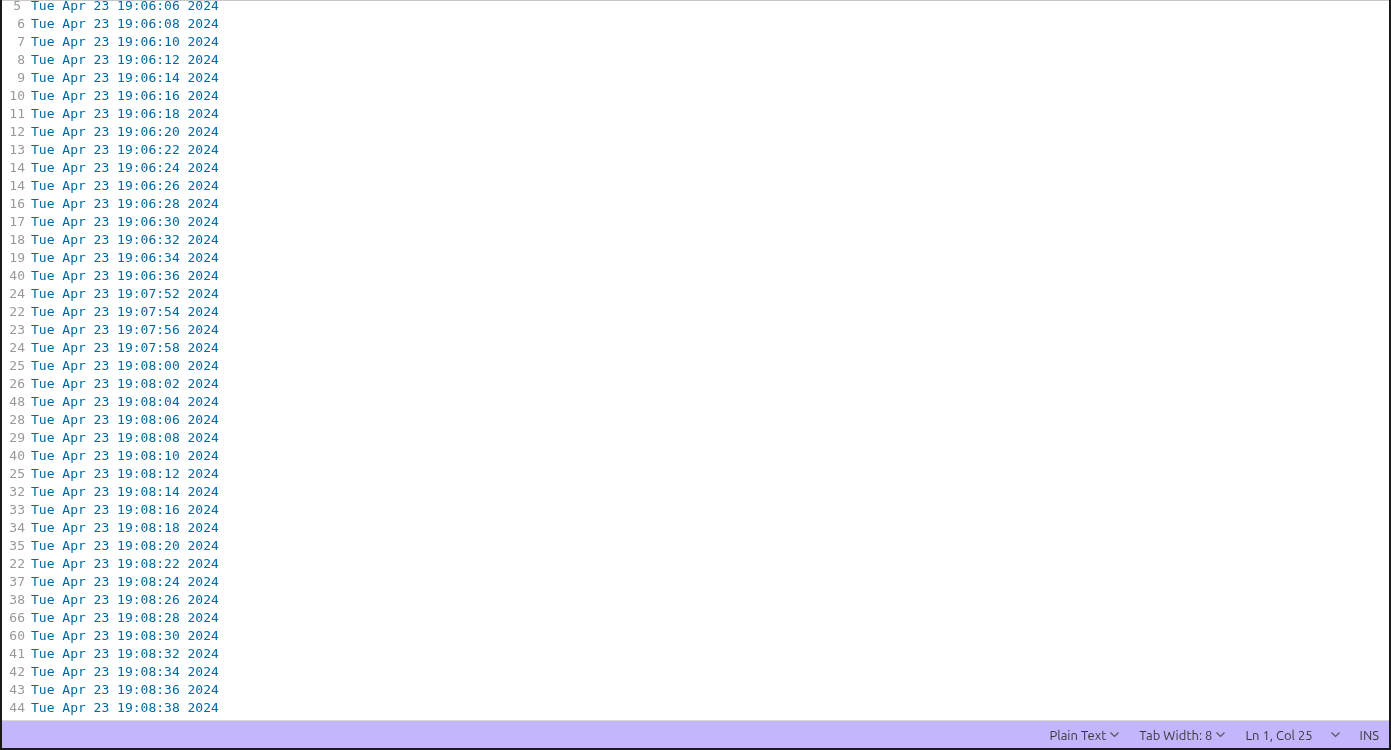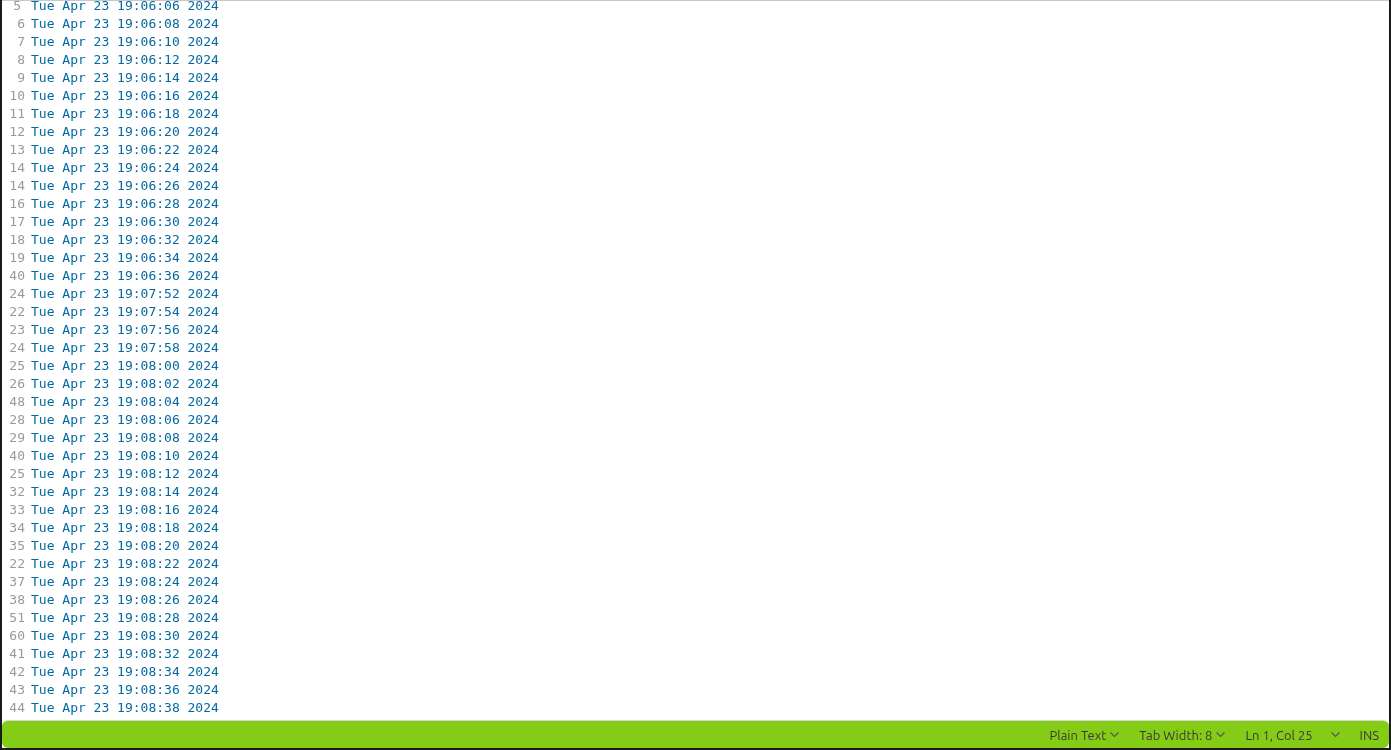--- a/index.html
+++ b/index.html
@@ -62,27 +62,26 @@
     right: 0;
     height: 18px;
     line-height: 18px;
   }
   .content .line.partial-top .inner { padding-left: 2px; }
   .gutter .line.partial-top .inner { text-align: right; padding-right: 4px; width: 100%; }
 
   .statusbar {
     height: 28px;
     border-top: 1px solid #d8d8d8;
-    background: #84cc16;
+    background: #c4b5fd;
     display: flex;
     align-items: center;
     font-family: Ubuntu, "DejaVu Sans", Arial, sans-serif;
     font-size: 13px;
     color: #3a3a3a;
-    border-radius: 6px;
   }
   .statusbar .spacer { flex: 1; }
   .statusbar .cell {
     display: flex;
     align-items: center;
     padding: 0 10px;
     height: 100%;
     cursor: pointer;
   }
   .statusbar .cell .chev {
@@ -129,21 +128,21 @@
         <div class="line">29</div>
         <div class="line">40</div>
         <div class="line">25</div>
         <div class="line">32</div>
         <div class="line">33</div>
         <div class="line">34</div>
         <div class="line">35</div>
         <div class="line">22</div>
         <div class="line">37</div>
         <div class="line">38</div>
-        <div class="line">51</div>
+        <div class="line">66</div>
         <div class="line">60</div>
         <div class="line">41</div>
         <div class="line">42</div>
         <div class="line">43</div>
         <div class="line">44</div>
       </div>
     <div class="content" id="content"><div class="line partial-top"><div class="inner">Tue Apr 23 19:06:06 2024</div></div><div class="line">Tue Apr 23 19:06:08 2024</div><div class="line">Tue Apr 23 19:06:10 2024</div><div class="line">Tue Apr 23 19:06:12 2024</div><div class="line">Tue Apr 23 19:06:14 2024</div><div class="line">Tue Apr 23 19:06:16 2024</div><div class="line">Tue Apr 23 19:06:18 2024</div><div class="line">Tue Apr 23 19:06:20 2024</div><div class="line">Tue Apr 23 19:06:22 2024</div><div class="line">Tue Apr 23 19:06:24 2024</div><div class="line">Tue Apr 23 19:06:26 2024</div><div class="line">Tue Apr 23 19:06:28 2024</div><div class="line">Tue Apr 23 19:06:30 2024</div><div class="line">Tue Apr 23 19:06:32 2024</div><div class="line">Tue Apr 23 19:06:34 2024</div><div class="line">Tue Apr 23 19:06:36 2024</div><div class="line">Tue Apr 23 19:07:52 2024</div><div class="line">Tue Apr 23 19:07:54 2024</div><div class="line">Tue Apr 23 19:07:56 2024</div><div class="line">Tue Apr 23 19:07:58 2024</div><div class="line">Tue Apr 23 19:08:00 2024</div><div class="line">Tue Apr 23 19:08:02 2024</div><div class="line">Tue Apr 23 19:08:04 2024</div><div class="line">Tue Apr 23 19:08:06 2024</div><div class="line">Tue Apr 23 19:08:08 2024</div><div class="line">Tue Apr 23 19:08:10 2024</div><div class="line">Tue Apr 23 19:08:12 2024</div><div class="line">Tue Apr 23 19:08:14 2024</div><div class="line">Tue Apr 23 19:08:16 2024</div><div class="line">Tue Apr 23 19:08:18 2024</div><div class="line">Tue Apr 23 19:08:20 2024</div><div class="line">Tue Apr 23 19:08:22 2024</div><div class="line">Tue Apr 23 19:08:24 2024</div><div class="line">Tue Apr 23 19:08:26 2024</div><div class="line">Tue Apr 23 19:08:28 2024</div><div class="line">Tue Apr 23 19:08:30 2024</div><div class="line">Tue Apr 23 19:08:32 2024</div><div class="line">Tue Apr 23 19:08:34 2024</div><div class="line">Tue Apr 23 19:08:36 2024</div><div class="line">Tue Apr 23 19:08:38 2024</div></div>
   </div>
 
   <div class="statusbar">

